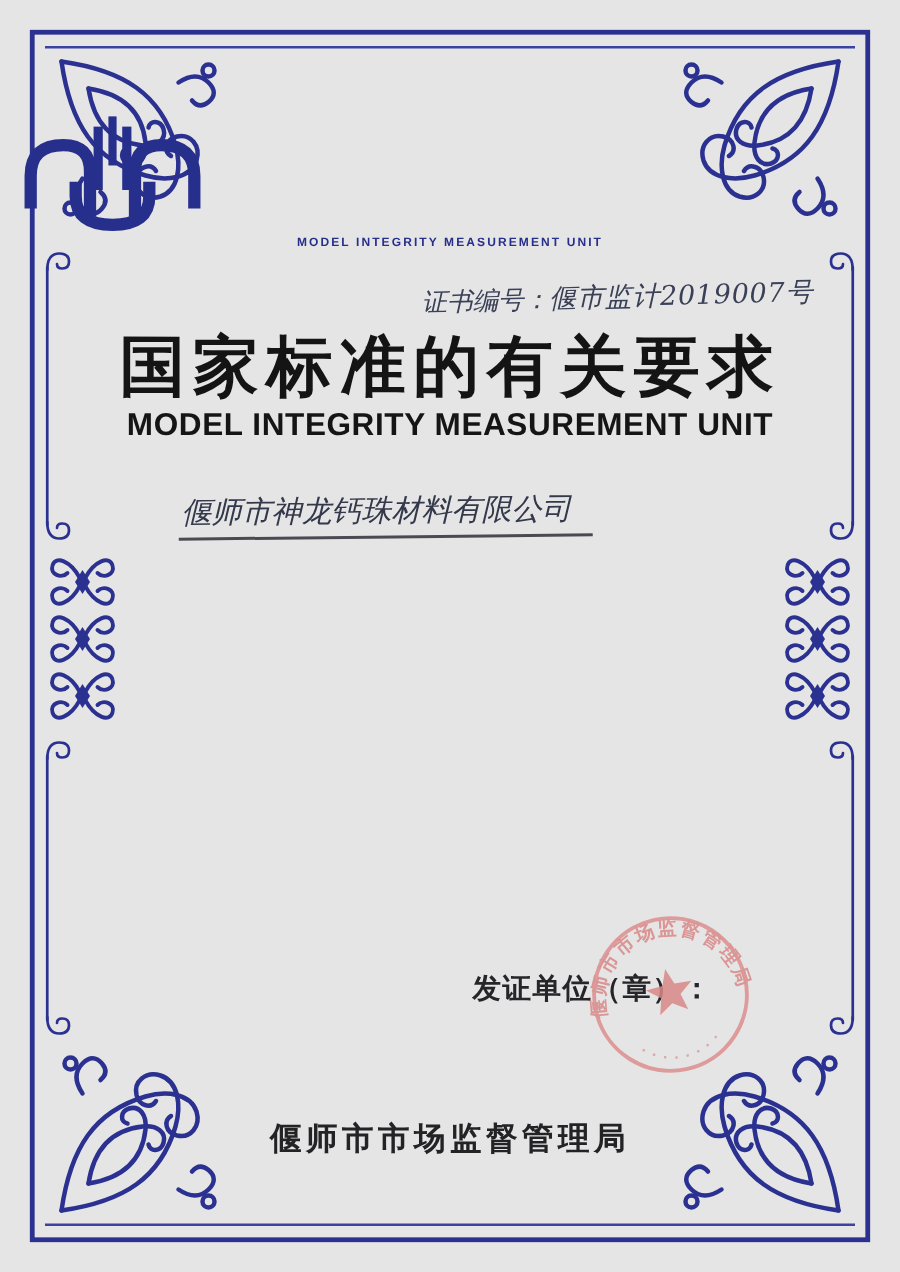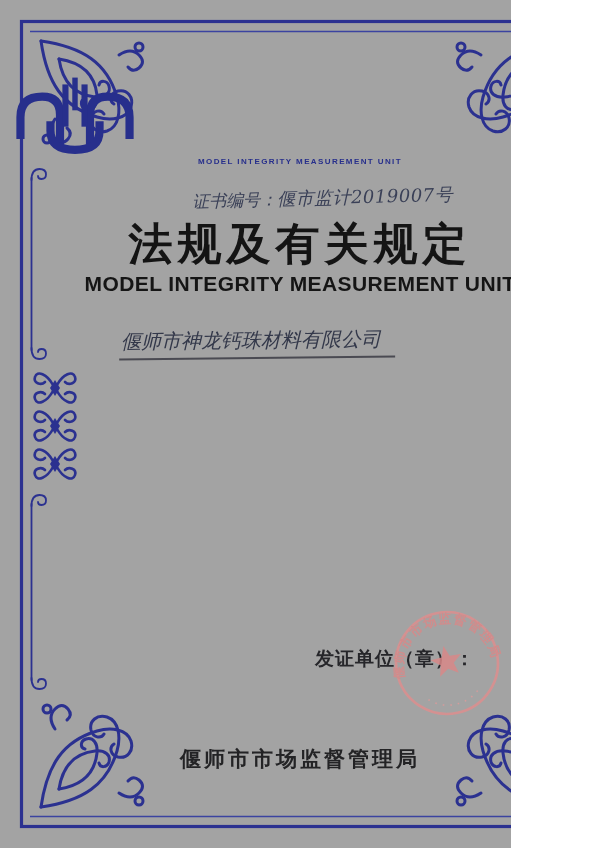--- a/index.html
+++ b/index.html
@@ -1,17 +1,17 @@
 <!DOCTYPE html>
 <html><head>
 <meta charset="utf-8">
 <style>
   html,body{margin:0;padding:0;background:#ffffff;}
   .page{
-    position:relative;width:511px;height:848px;background:#a3a3a3;
+    position:relative;width:600px;height:848px;background:#e5e5e5;
     overflow:hidden;font-family:"Liberation Sans",sans-serif;
   }
   svg{display:block;}
   .frame{position:absolute;left:0;top:0;}
   .abs{position:absolute;}
   .centered{left:0;width:600px;text-align:center;}
   .logo-wrap{top:68px;}
   .logo-caption{
     top:157px;font-size:8px;font-weight:bold;color:#272f8c;
     letter-spacing:1.4px;
@@ -129,21 +129,21 @@
         <path d="M74,78 V92 Q74,120 110,120 Q146,120 146,92 V78" stroke-width="12"></path>
       </g>
     </svg>
   </div>
   <div class="abs centered logo-caption">MODEL INTEGRITY MEASUREMENT UNIT</div>
 
   <div class="certno">
     <span>证书编号：</span><span class="val">偃市监计2019007号</span>
   </div>
 
-  <div class="abs centered title-cn">法规及有关规定</div>
+  <div class="abs centered title-cn">国家标准的有关要求</div>
   <div class="abs centered title-en">MODEL INTEGRITY MEASUREMENT UNIT</div>
 
   <div class="company">偃师市神龙钙珠材料有限公司</div>
 
 
   <div class="issuer-label">发证单位（章）：</div>
 
   <svg class="seal" width="114" height="114" viewBox="0 0 112 112">
     <g transform="rotate(-12 56 56)">
       <circle cx="56" cy="56" r="50" fill="none" stroke="#dd8f8f" stroke-width="2.6"></circle>

